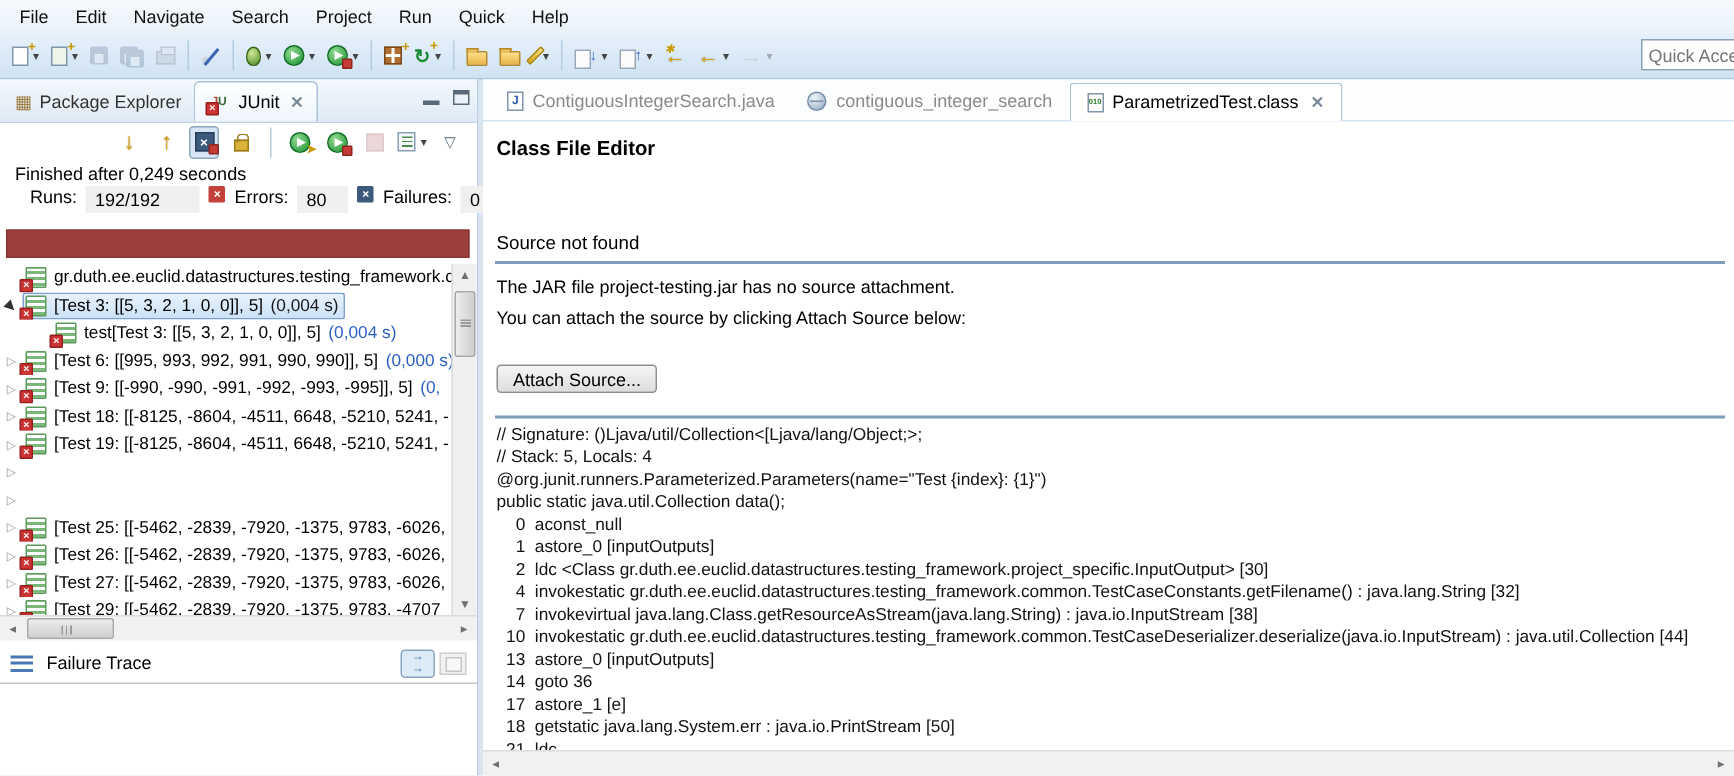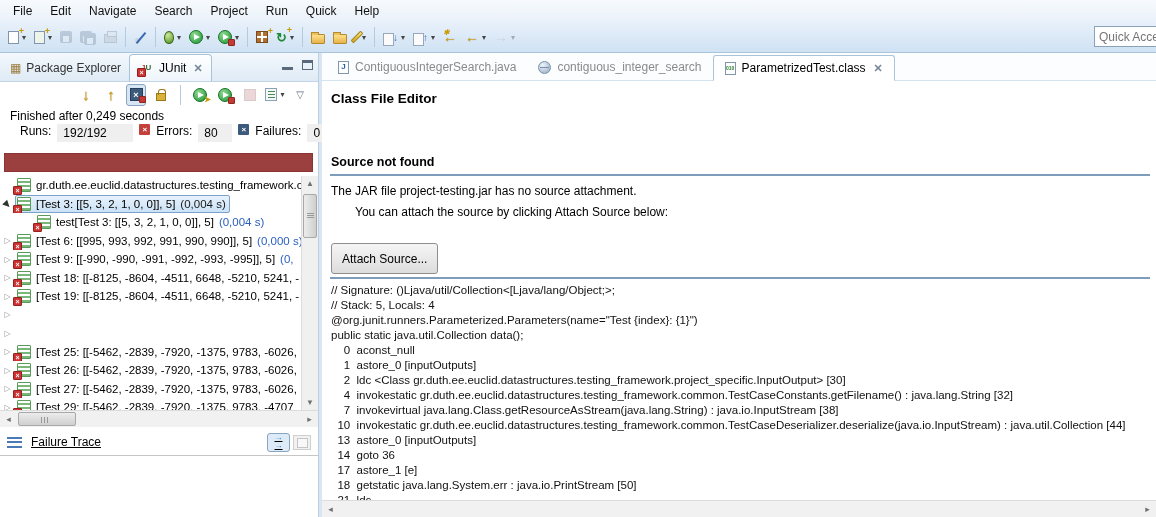--- a/index.html
+++ b/index.html
@@ -110,41 +110,41 @@
   .vs-thumb { position:absolute; left:1px; top:18px; width:14px; height:44px; background:linear-gradient(90deg,#ececec,#cfcfcf); border:1px solid #a8a8a8; border-radius:2px; }
   .vs-thumb::after { content:''; position:absolute; left:3px; top:18px; width:7px; height:5px;
     background:repeating-linear-gradient(to bottom,#9a9a9a 0 1px,transparent 1px 2px); }
 
   .hscroll { position:absolute; top:357px; left:0; right:0; height:17px; background:#f1f1f1; border-top:1px solid #dcdcdc; }
   .hs-btn { position:absolute; top:0; width:17px; height:16px; color:#707070; font-size:9px; text-align:center; line-height:16px; }
   .hs-thumb { position:absolute; left:18px; top:1px; width:58px; height:14px; background:linear-gradient(#ececec,#cfcfcf); border:1px solid #a8a8a8; border-radius:2px; }
   .hs-thumb::after { content:''; position:absolute; left:22px; top:4px; width:8px; height:6px;
     background:repeating-linear-gradient(90deg,#9a9a9a 0 1px,transparent 1px 3px); }
 
-  .failhdr { position:absolute; top:376px; left:0; right:0; height:27px; display:flex; align-items:center; gap:9px; padding:0 7px; border-bottom:1px solid #c6c6c6;text-decoration:underline; }
+  .failhdr { position:absolute; top:376px; left:0; right:0; height:27px; display:flex; align-items:center; gap:9px; padding:0 7px; border-bottom:1px solid #c6c6c6; }
   .i-burger { width:15px; height:11px; border-top:2px solid #4a7ab5; border-bottom:2px solid #4a7ab5;
     background:linear-gradient(#4a7ab5,#4a7ab5) center/100% 2px no-repeat; }
   .fticons { margin-left:auto; display:flex; gap:3px; align-items:center; }
   .ft-b1 { width:23px; height:19px; border:1px solid #89a5c0; border-radius:3px; background:#dcebf7;
     color:#3a6fb0; font:bold 8px/8px "Liberation Sans",sans-serif; display:flex; flex-direction:column; align-items:center; justify-content:center; }
   .ft-b2 { width:18px; height:15px; border:1px solid #b0b0b0; background:#e8e8e8; opacity:.6; position:relative; }
   .ft-b2::after { content:''; position:absolute; right:2px; top:2px; width:9px; height:8px; border:1px solid #a0a0a0; background:#f4f4f4; }
 
   
   .editor { position:absolute; top:53px; left:322px; right:0; bottom:0; background:#fff; }
   .edtabs { position:absolute; top:0; left:0; right:0; height:28px; display:flex; align-items:flex-end; padding-left:5px; border-bottom:1px solid #d5e2ef; background:#fcfdfe; }
   .etab { display:flex; align-items:center; gap:6px; height:26px; padding:0 11px; color:#8a8a8a; }
   .etab.active { color:#000; background:#fff; border:1px solid #aac4dc; border-bottom:1px solid #fff; border-radius:3px 3px 0 0; margin-bottom:-1px; }
   .cfe-title { position:absolute; top:38px; left:9px; font-size:13.5px; font-weight:bold; }
-  .srcnot { position:absolute; top:102px; left:9px; font-size:12.5px; font-weight:bold; }
+  .srcnot { position:absolute; top:102px; left:9px; font-size:12.5px; font-weight:normal; }
   .rule { position:absolute; left:8px; right:6px; height:2px; background:#7e9cbc; }
   .rule1 { top:121px; } .rule2 { top:224px; }
   .msg { position:absolute; left:9px; }
-  .msg1 { top:131px; } .msg2 { top:152px;margin-left:24px; }
-  .attach { position:absolute; top:190px; left:9px; height:31px; padding:0 10px; font-family:"Liberation Sans",sans-serif; font-size:12px;
+  .msg1 { top:131px; } .msg2 { top:152px; }
+  .attach { position:absolute; top:190px; left:9px; height:19px; padding:0 10px; font-family:"Liberation Sans",sans-serif; font-size:12px;
     border:1px solid #8e8e8e; border-radius:3px; background:linear-gradient(#f5f5f5,#ddd); }
   .code { position:absolute; top:230px; left:9px; right:2px; bottom:17px; overflow:hidden; font-size:11.5px; line-height:15px; white-space:pre; color:#111; }
   .edhscroll { position:absolute; left:0; right:0; bottom:0; height:17px; background:#f1f1f1; border-top:1px solid #dcdcdc; }
 </style>
 </head>
 <body>
 
 <div class="menubar">
     <span class="menu-item">File</span>
     <span class="menu-item">Edit</span>

